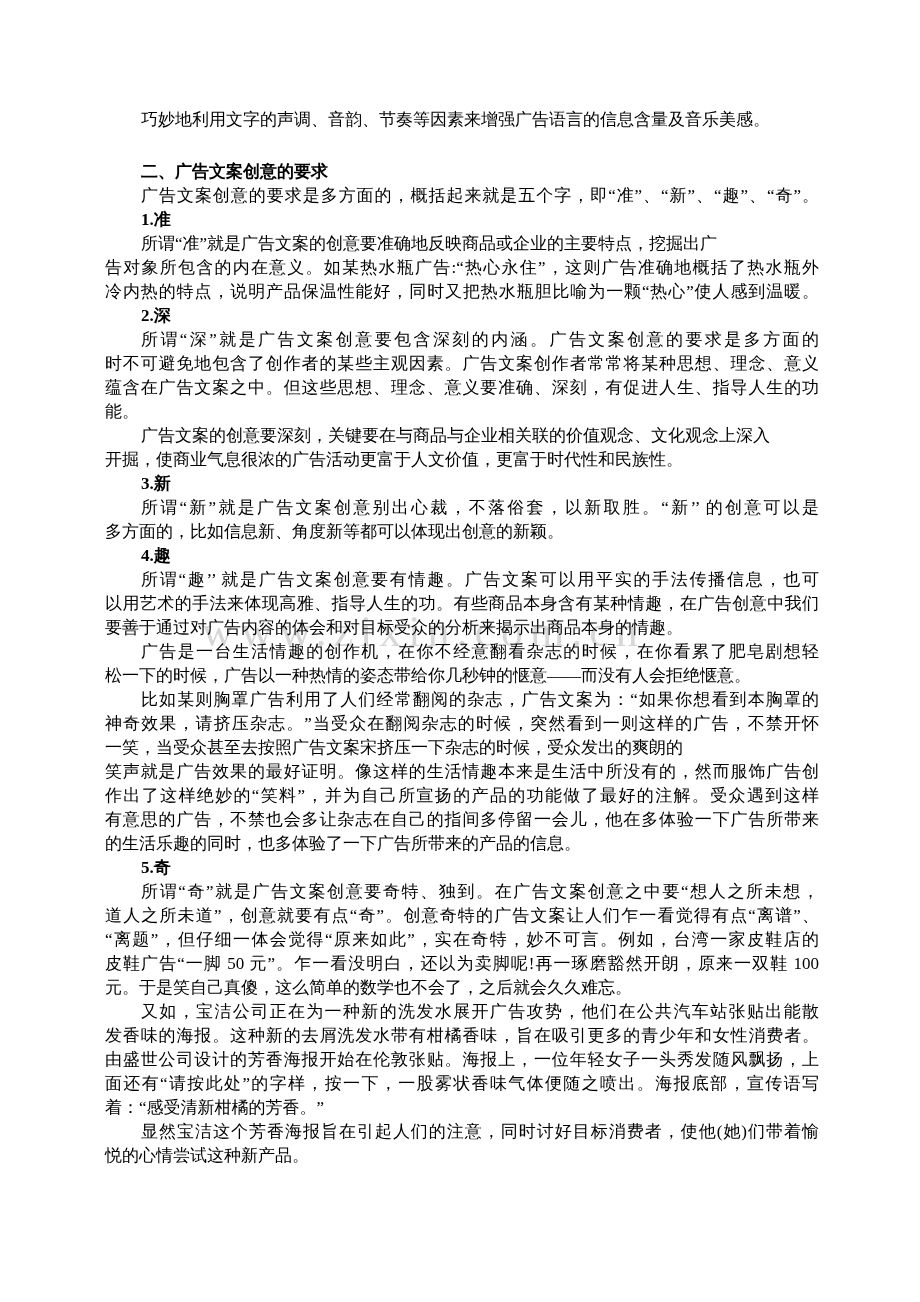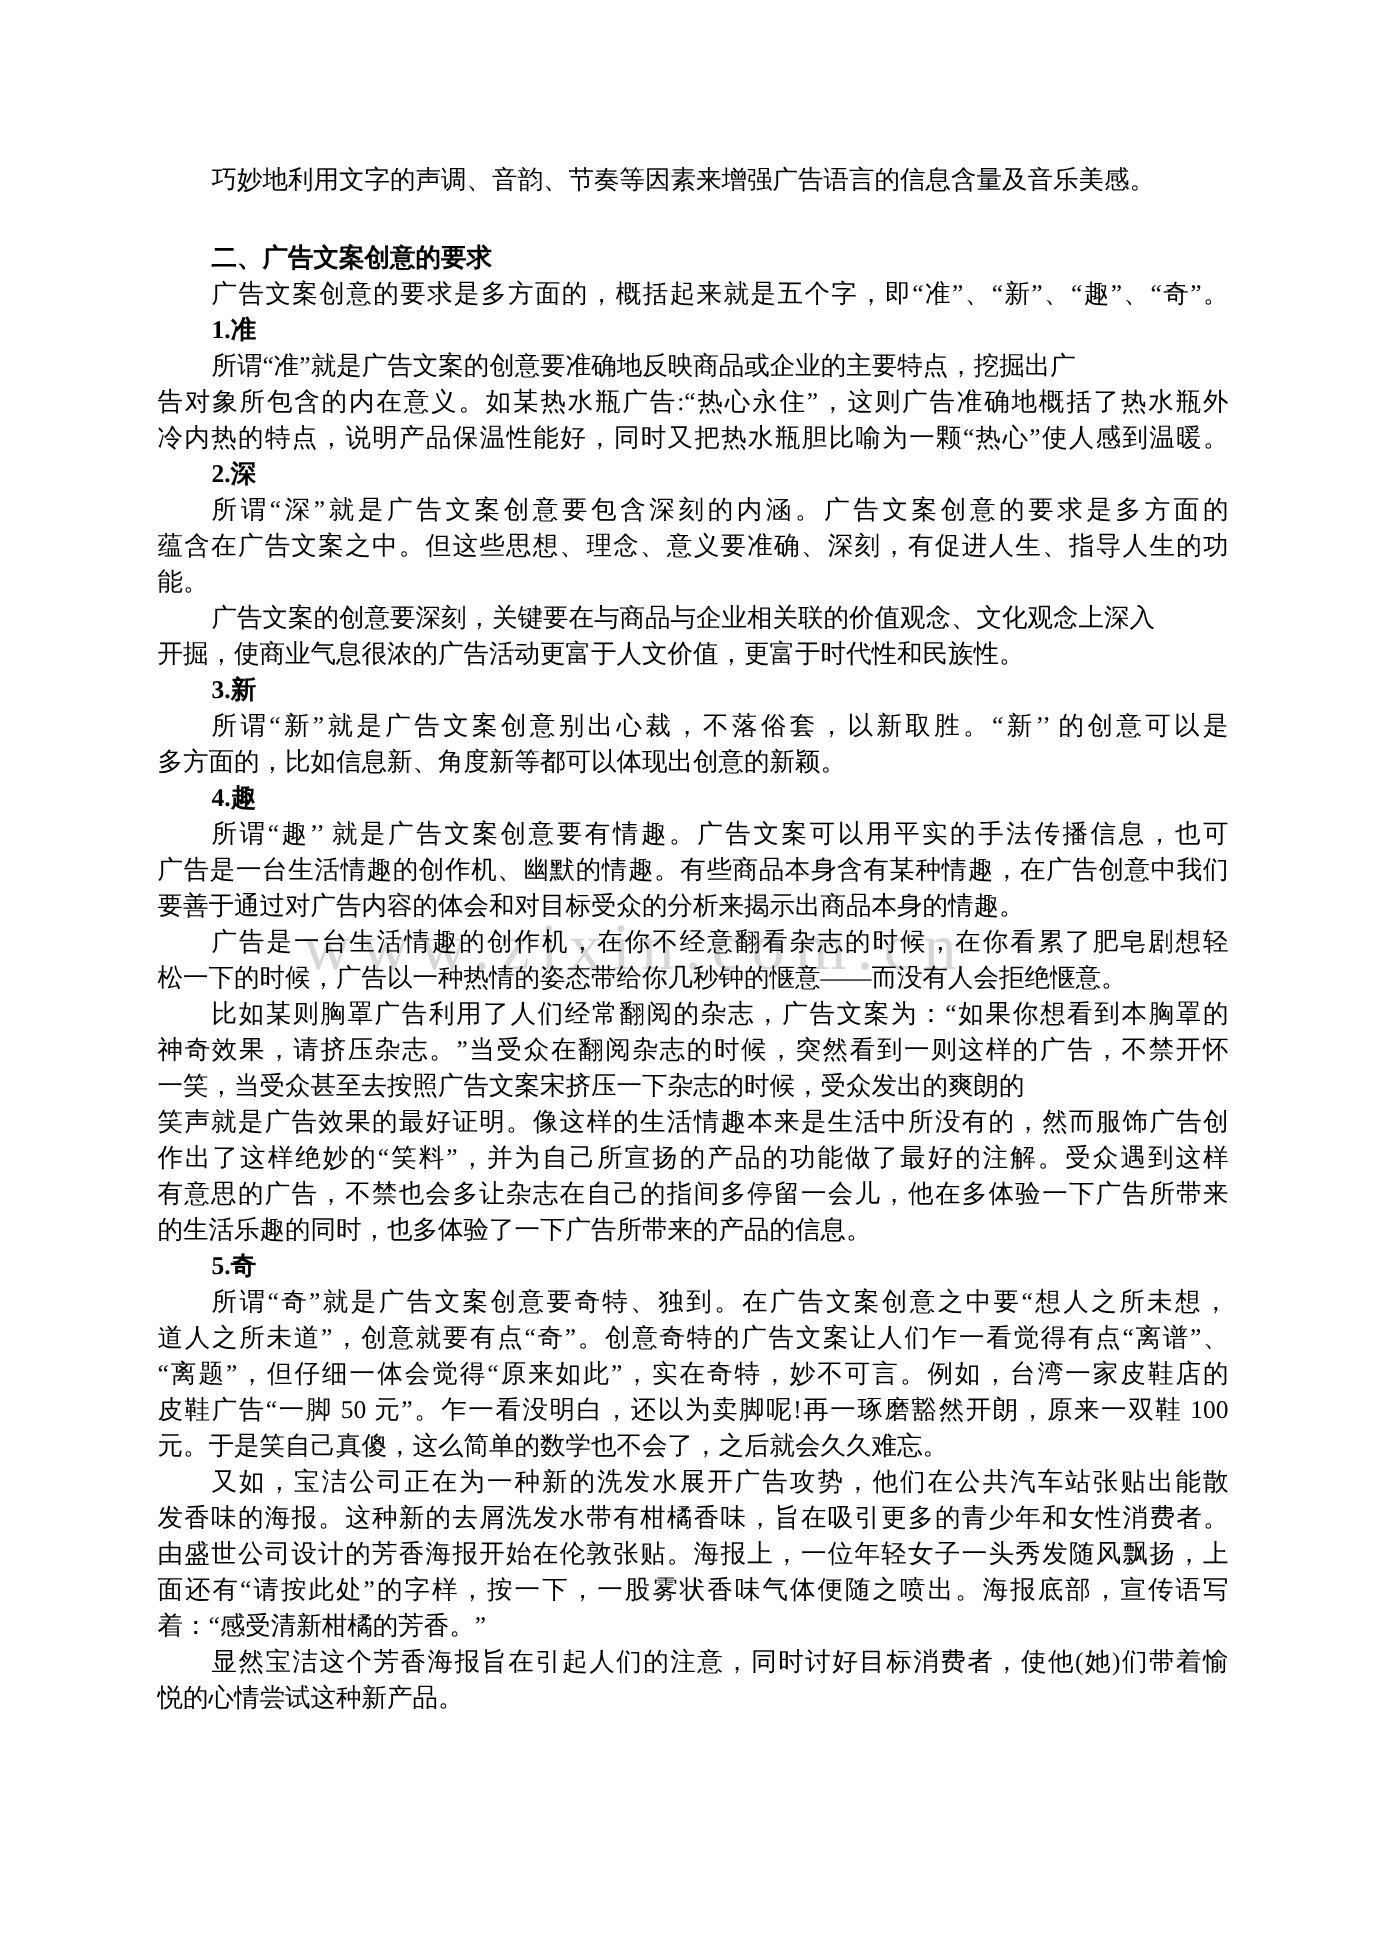--- a/index.html
+++ b/index.html
@@ -61,30 +61,31 @@
   <div class="doc">
       <div class="line indent" style="margin-bottom: 28px;">巧妙地利用文字的声调、音韵、节奏等因素来增强广告语言的信息含量及音乐美感。</div>
       <div class="line bold indent">二、广告文案创意的要求</div>
       <div class="line indent justify">广告文案创意的要求是多方面的，概括起来就是五个字，即“准”、“新”、“趣”、“奇”。</div>
       <div class="line bold indent">1.准</div>
       <div class="line indent">所谓“准”就是广告文案的创意要准确地反映商品或企业的主要特点，挖掘出广</div>
       <div class="line justify">告对象所包含的内在意义。如某热水瓶广告:“热心永住”，这则广告准确地概括了热水瓶外</div>
       <div class="line justify">冷内热的特点，说明产品保温性能好，同时又把热水瓶胆比喻为一颗“热心”使人感到温暖。</div>
       <div class="line bold indent">2.深</div>
       <div class="line indent justify">所谓“深”就是广告文案创意要包含深刻的内涵。广告文案创意的要求是多方面的</div>
+      <div class="line justify">时不可避免地包含了创作者的某些主观因素。广告文案创作者常常将某种思想、理念、意义</div>
       <div class="line justify">蕴含在广告文案之中。但这些思想、理念、意义要准确、深刻，有促进人生、指导人生的功</div>
       <div class="line">能。</div>
       <div class="line indent">广告文案的创意要深刻，关键要在与商品与企业相关联的价值观念、文化观念上深入</div>
       <div class="line">开掘，使商业气息很浓的广告活动更富于人文价值，更富于时代性和民族性。</div>
       <div class="line bold indent">3.新</div>
       <div class="line indent justify">所谓“新”就是广告文案创意别出心裁，不落俗套，以新取胜。“新’’ 的创意可以是</div>
       <div class="line">多方面的，比如信息新、角度新等都可以体现出创意的新颖。</div>
       <div class="line bold indent">4.趣</div>
       <div class="line indent justify">所谓“趣’’ 就是广告文案创意要有情趣。广告文案可以用平实的手法传播信息，也可</div>
-      <div class="line justify">广告是一台生活情趣的创作机、幽默的情趣。有些商品本身含有某种情趣，在广告创意中我们</div>
+      <div class="line justify">以用艺术的手法来体现高雅、指导人生的功。有些商品本身含有某种情趣，在广告创意中我们</div>
       <div class="line">要善于通过对广告内容的体会和对目标受众的分析来揭示出商品本身的情趣。</div>
       <div class="line indent justify">广告是一台生活情趣的创作机，在你不经意翻看杂志的时候，在你看累了肥皂剧想轻</div>
       <div class="line">松一下的时候，广告以一种热情的姿态带给你几秒钟的惬意——而没有人会拒绝惬意。</div>
       <div class="line indent justify">比如某则胸罩广告利用了人们经常翻阅的杂志，广告文案为：“如果你想看到本胸罩的</div>
       <div class="line justify">神奇效果，请挤压杂志。”当受众在翻阅杂志的时候，突然看到一则这样的广告，不禁开怀</div>
       <div class="line">一笑，当受众甚至去按照广告文案宋挤压一下杂志的时候，受众发出的爽朗的</div>
       <div class="line justify">笑声就是广告效果的最好证明。像这样的生活情趣本来是生活中所没有的，然而服饰广告创</div>
       <div class="line justify">作出了这样绝妙的“笑料”，并为自己所宣扬的产品的功能做了最好的注解。受众遇到这样</div>
       <div class="line justify">有意思的广告，不禁也会多让杂志在自己的指间多停留一会儿，他在多体验一下广告所带来</div>
       <div class="line">的生活乐趣的同时，也多体验了一下广告所带来的产品的信息。</div>

